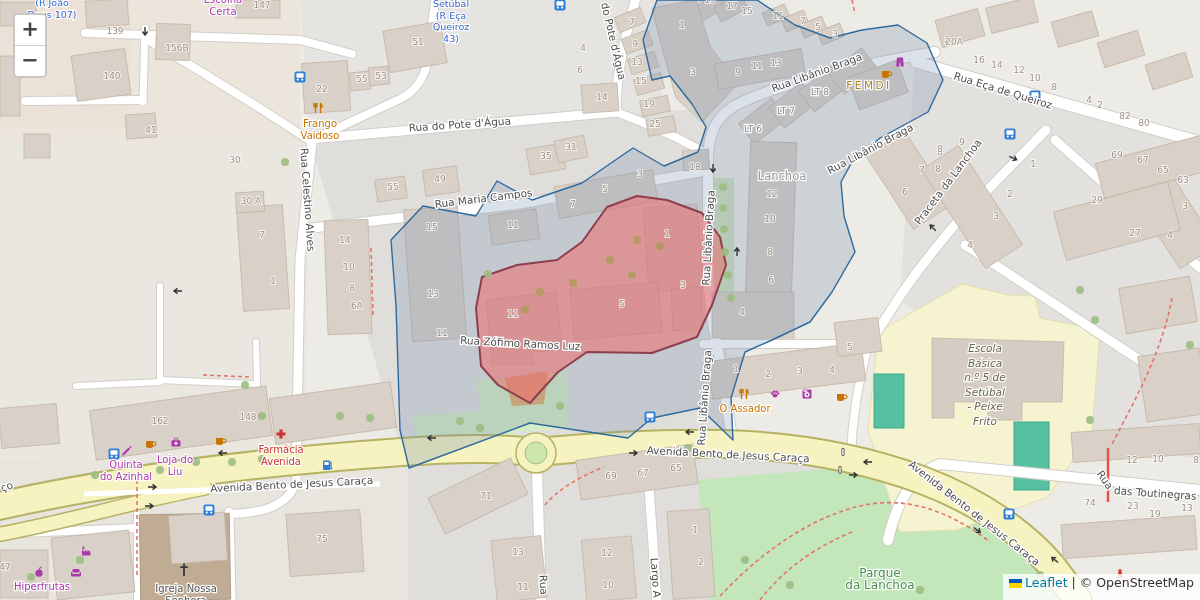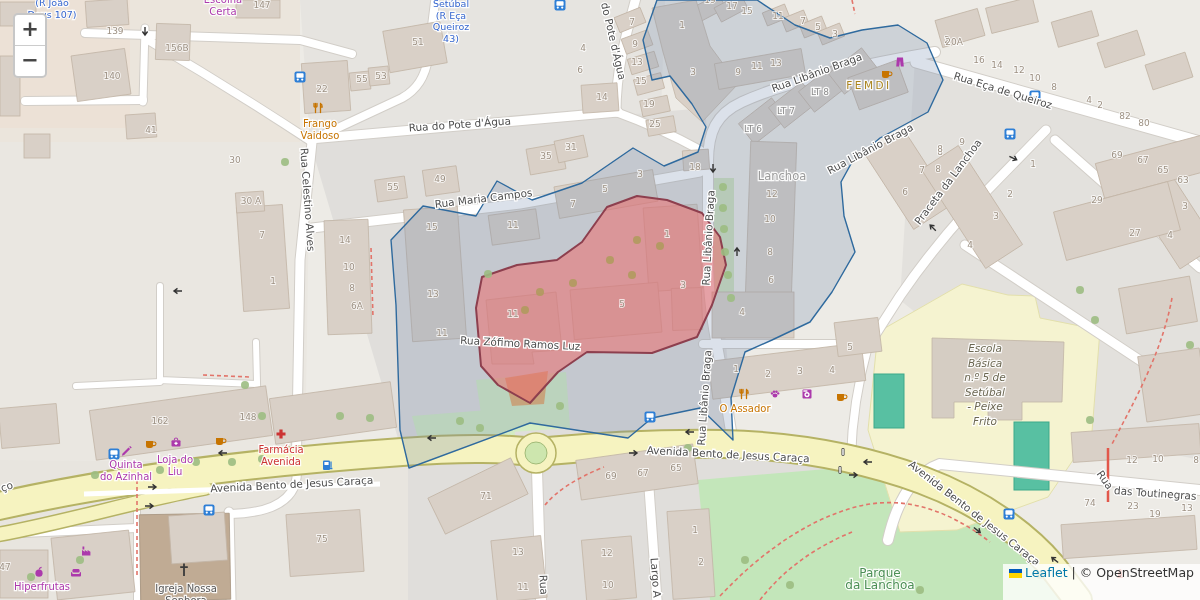--- a/index.html
+++ b/index.html
@@ -8,21 +8,21 @@
   svg text{font-family:"DejaVu Sans","Liberation Sans",sans-serif;}
   .stl{fill:#4e4e4e;stroke:#ffffff;stroke-width:2.6px;paint-order:stroke;font-size:10.5px;}
   .hnum{fill:#9d9183;stroke:#ffffff;stroke-width:1.8px;stroke-opacity:.75;paint-order:stroke;font-size:9px;}
   .poi{stroke:#ffffff;stroke-width:2.4px;stroke-opacity:.9;paint-order:stroke;}
   .zoomctl{position:absolute;left:13px;top:13px;width:30px;background:#fff;
     border:2px solid rgba(0,0,0,.22);border-radius:5px;z-index:20;}
   .zoomctl .btn{width:30px;height:30px;line-height:28px;text-align:center;font-size:21px;
     font-weight:bold;color:#444;cursor:pointer;user-select:none;}
   .zoomctl .btn+.btn{border-top:1px solid #ccc;}
   .attrib{position:absolute;right:0;bottom:0;background:rgba(255,255,255,.8);
-    padding:1px 6px 20px 6px;font-size:12.5px;color:#333;z-index:20;white-space:nowrap;}
+    padding:1px 6px 10px 6px;font-size:12.5px;color:#333;z-index:20;white-space:nowrap;}
   .attrib a{color:#0078A8;text-decoration:none;cursor:pointer;}
   .flag{display:inline-block;width:13px;height:9px;vertical-align:-1px;margin-right:3px;
     background:linear-gradient(#005BBB 50%,#FFD500 50%);}
 </style>
 </head>
 <body>
 
 <div id="map">
 <svg id="mapsvg" width="1200" height="600" viewBox="0 0 1200 600">
 

